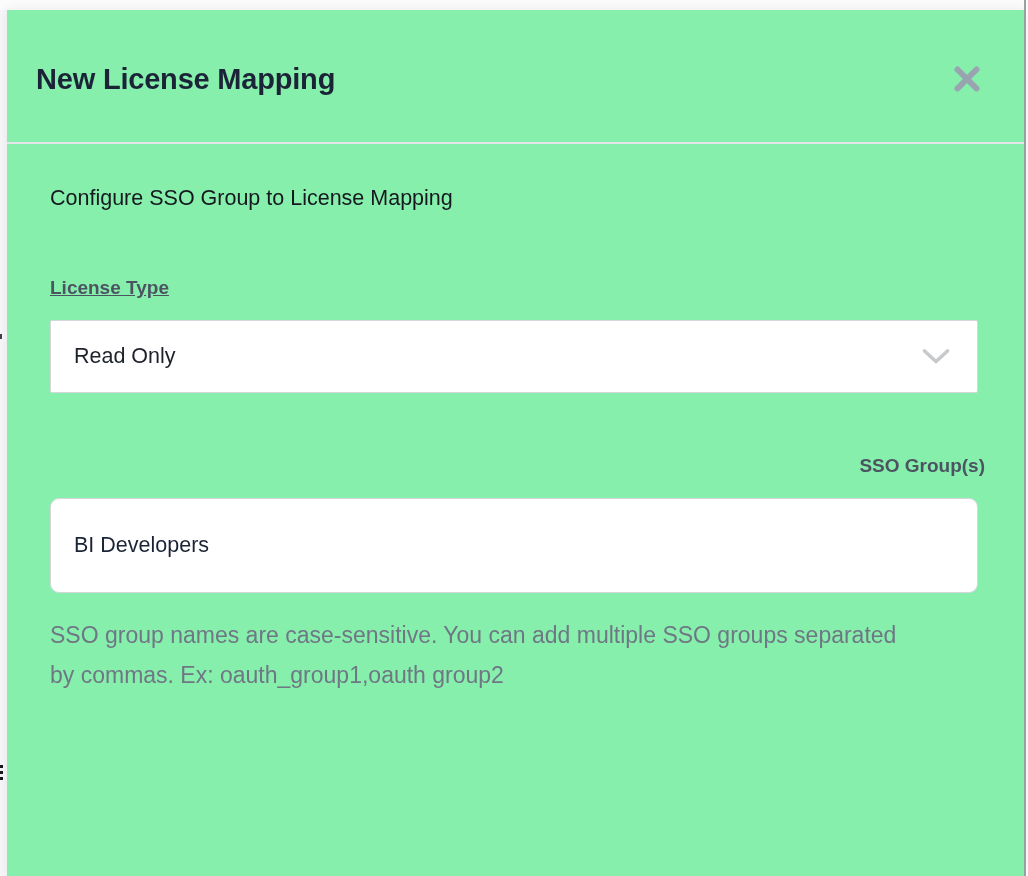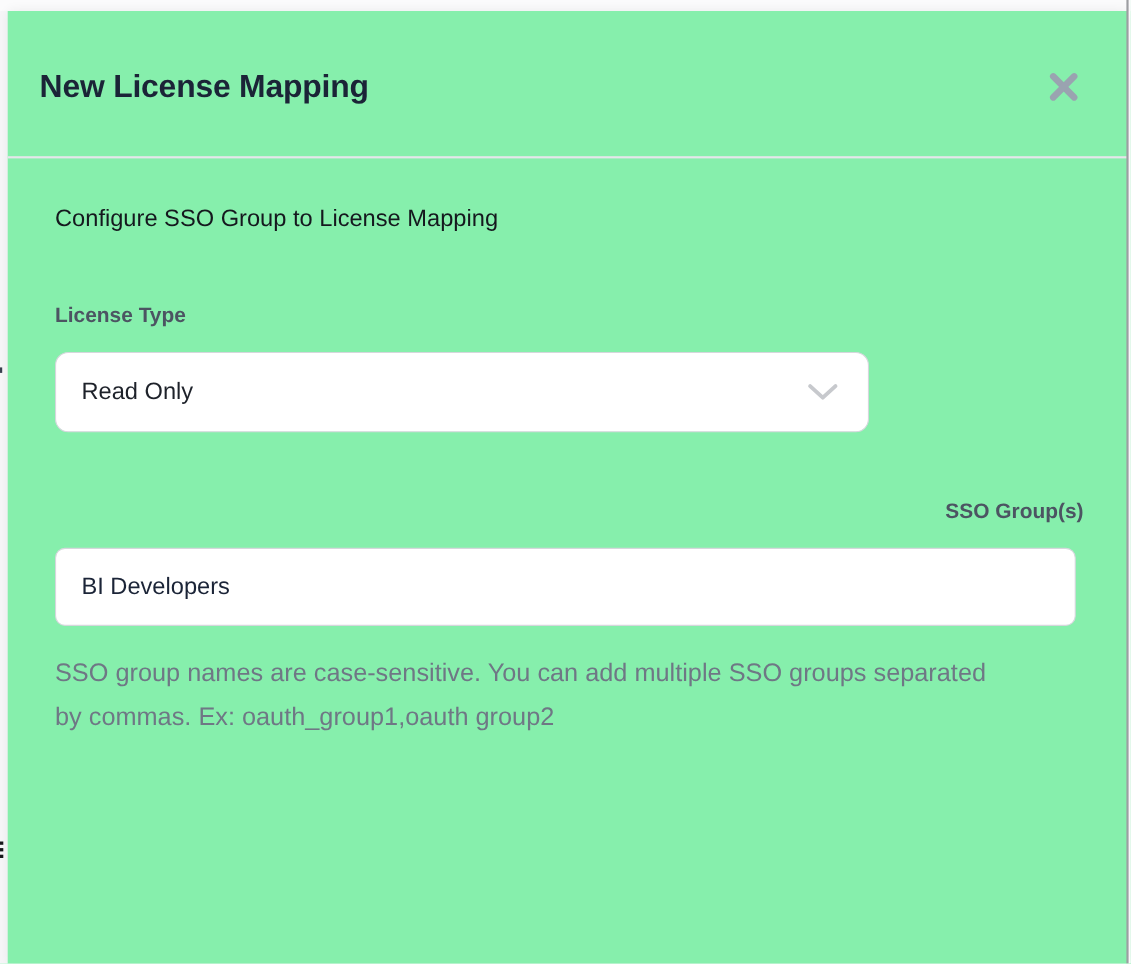--- a/index.html
+++ b/index.html
@@ -62,39 +62,39 @@
 
   .sub-heading {
     margin-top:42px;
     font-size:21.5px; font-weight:400; color:#15181e;
   }
 
   .field-label {
     display:block;
     font-size:19px; font-weight:700; color:#4c5462;
   }
-  .label-license { margin-top:66px; }
+  .label-license { margin-top:66px;text-decoration:underline; }
   .label-sso { margin-top:62px;text-align:right; }
 
   .select-box {
     margin-top:21px;
-    width:740px; height:73px;
+    width:928px; height:73px;
     background:#fff;
-    border:1px solid #d5d7dc; border-radius:12px;
+    border:1px solid #d5d7dc; border-radius:2px;
     display:flex; align-items:center; justify-content:space-between;
     padding:0 26px 0 23px;
     cursor:pointer;
   }
   .select-value {
     font-size:21.5px; color:#1e222a;
   }
 
   .text-input {
     margin-top:21px;
-    width:928px; height:71px;
+    width:928px; height:95px;
     background:#fff;
     border:1px solid #d5d7dc; border-radius:9px;
     padding:0 23px;
     font-family:"Liberation Sans", sans-serif;
     font-size:21.5px; color:#1b2437;
     outline:none;
     display:block;
   }
 
   .help-text {

